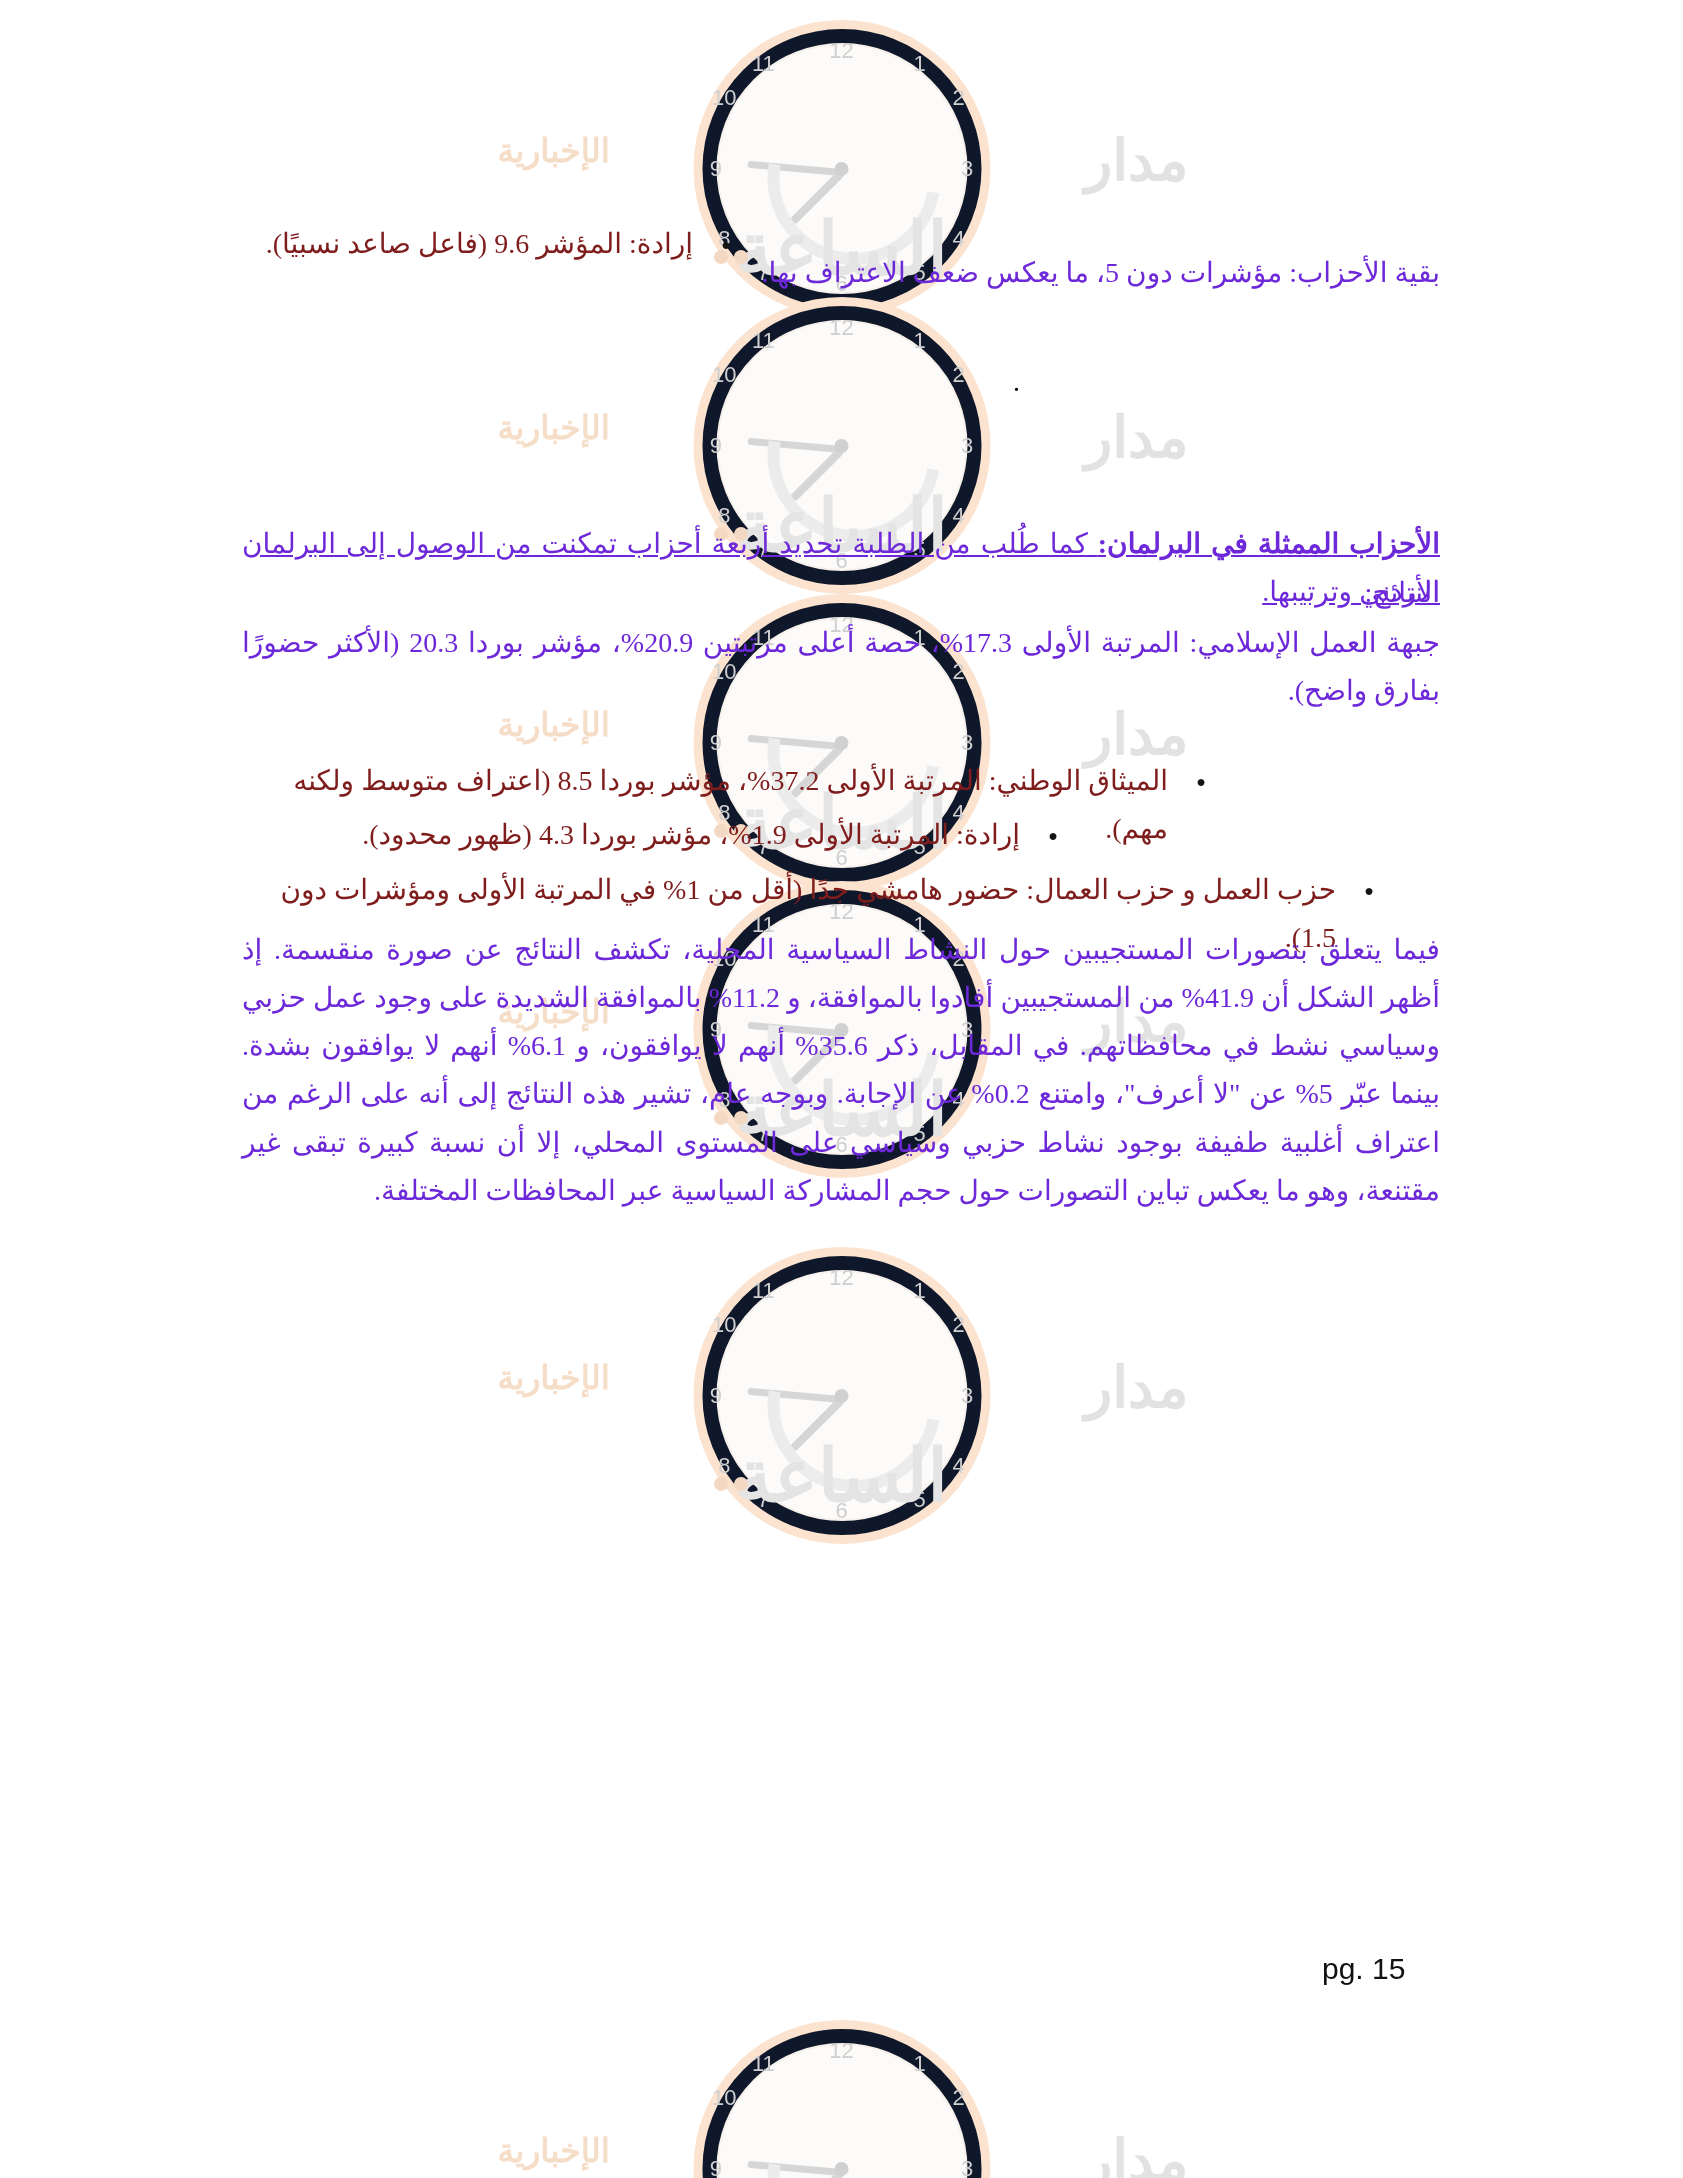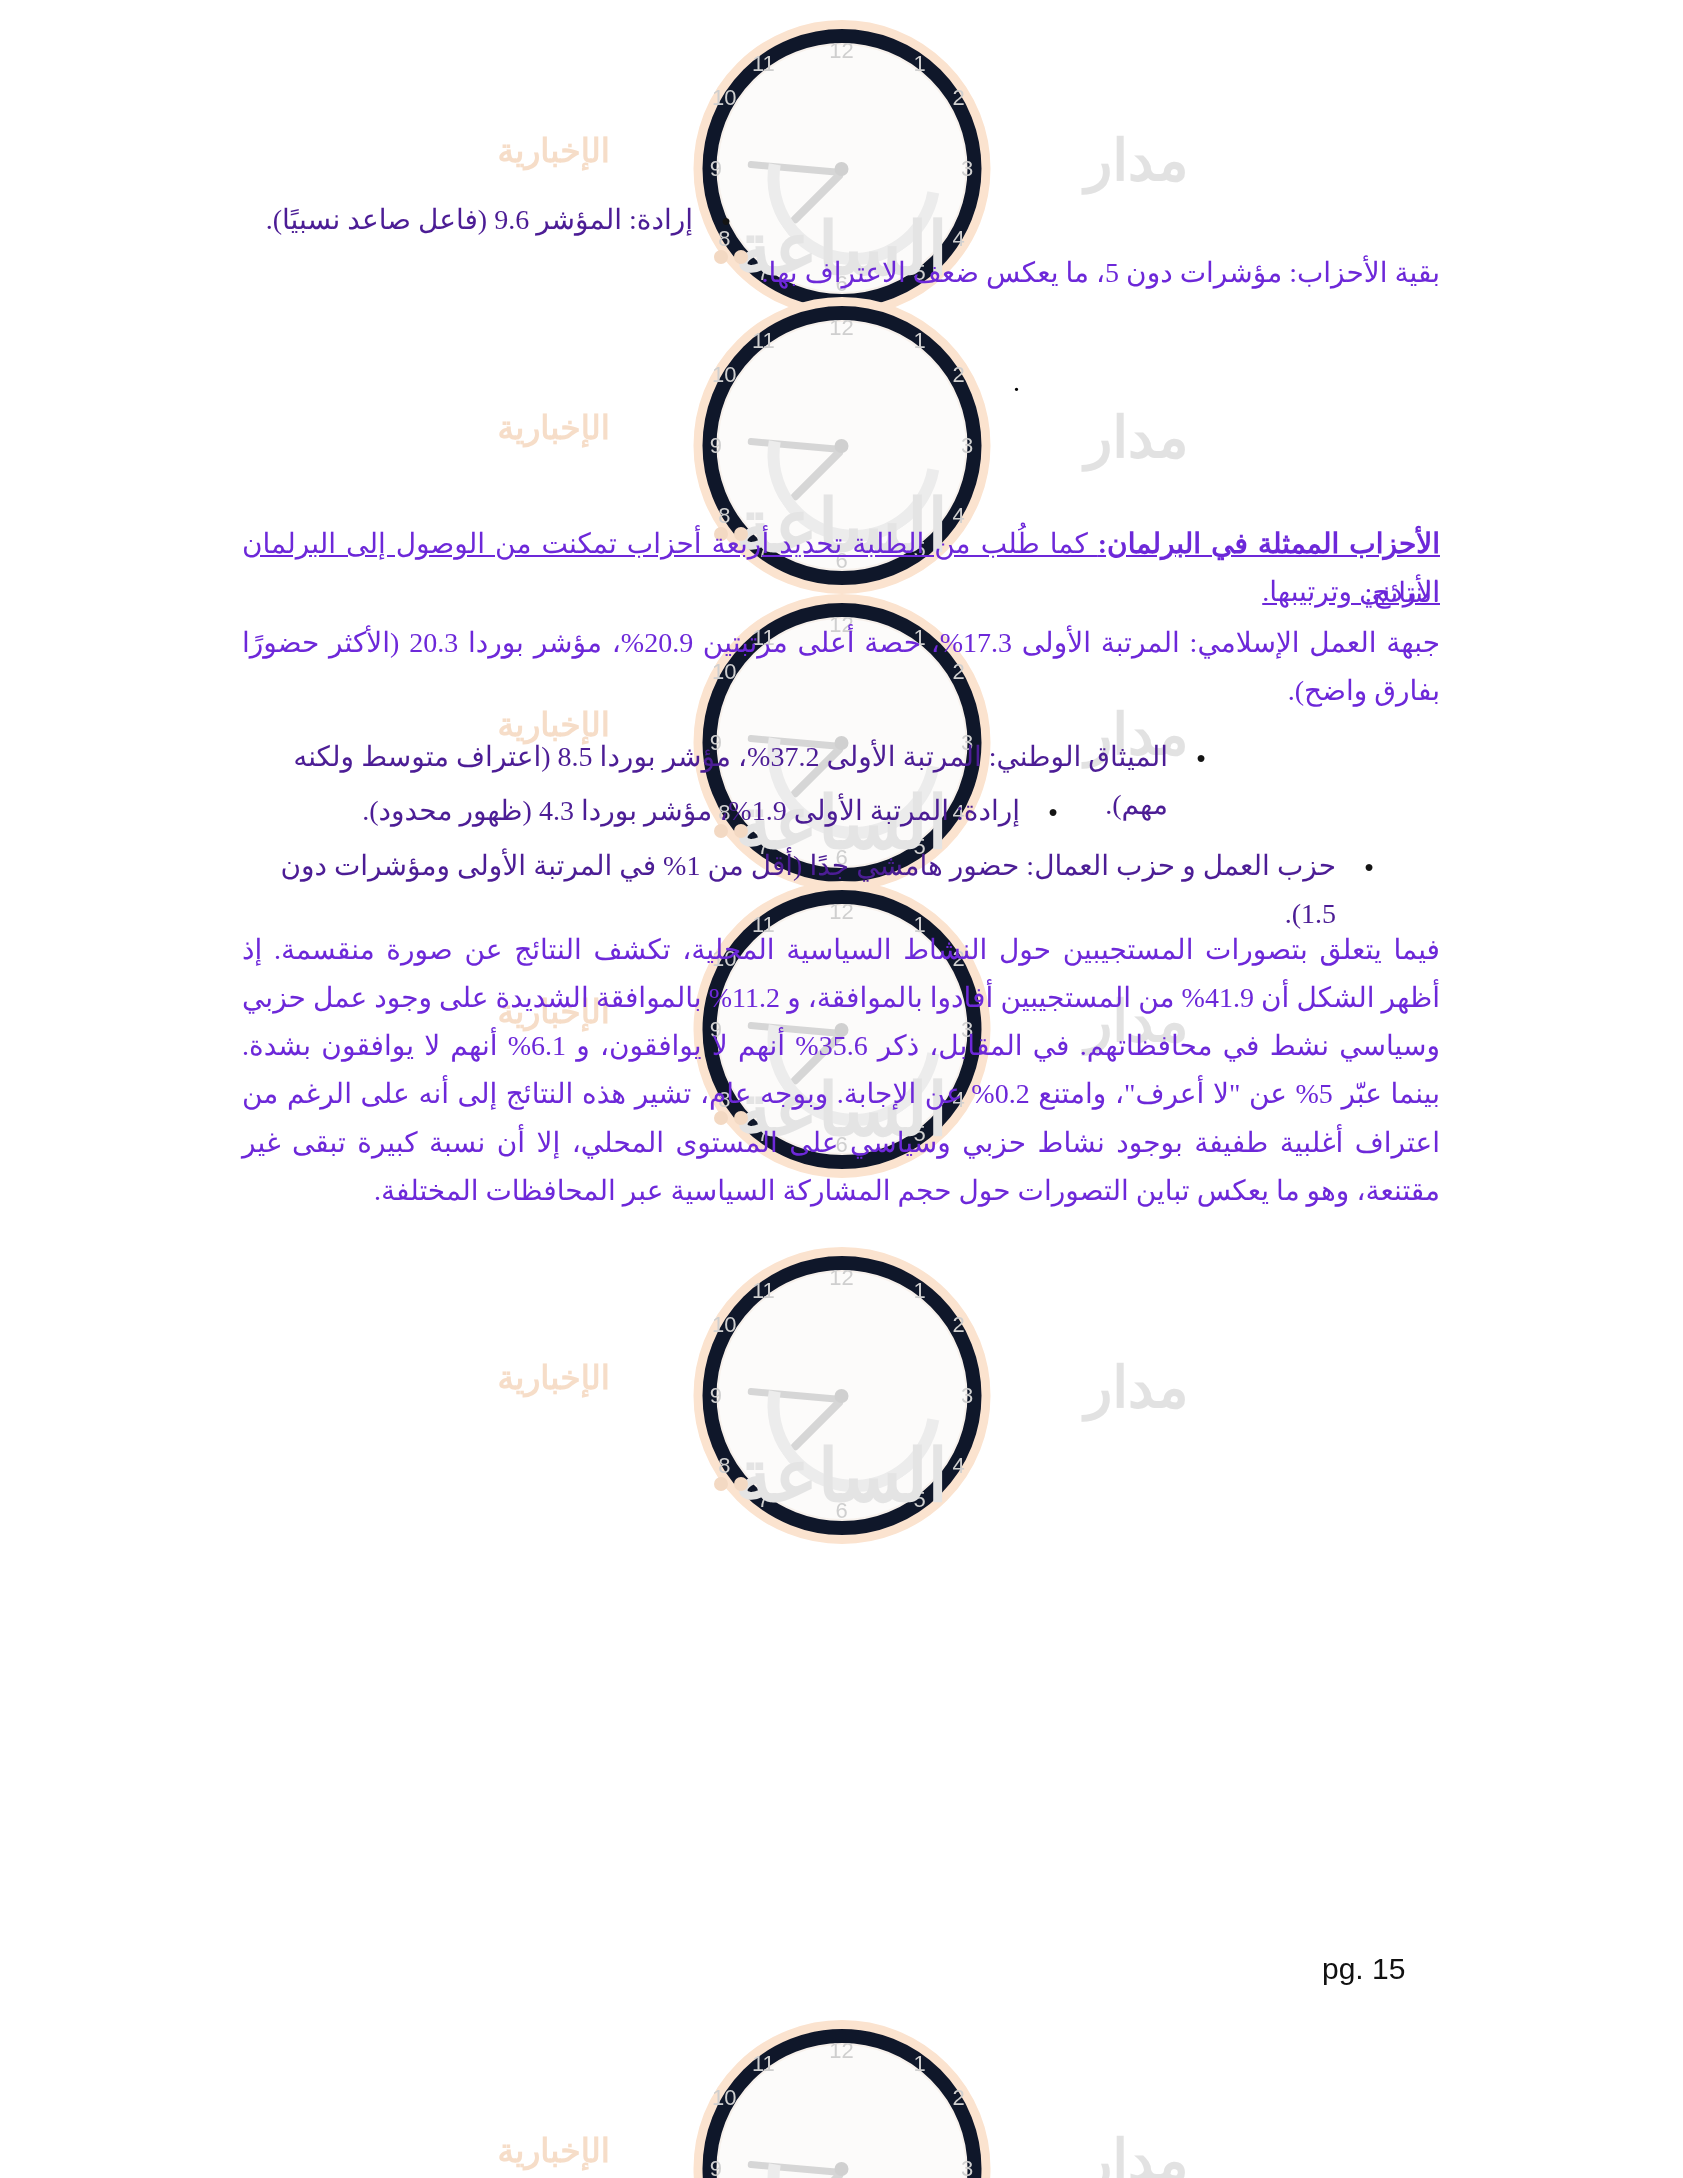--- a/index.html
+++ b/index.html
@@ -147,21 +147,22 @@
   }
   .col {
     right: 243px;
     width: 1198px;
   }
   .bullet-row {
     position: absolute;
     direction: rtl;
     font-size: 28px;
     line-height: 1.7;
-    color: #4c1d95;
+    color: #7f1d1d;
+    margin-top: 24px;
   }
   .bullet-row::before {
     content: "●";
     font-size: 16px;
     position: absolute;
     right: -38px;
     top: 11px;
     color: #141414;
   }
   .bold { font-weight: bold; }

